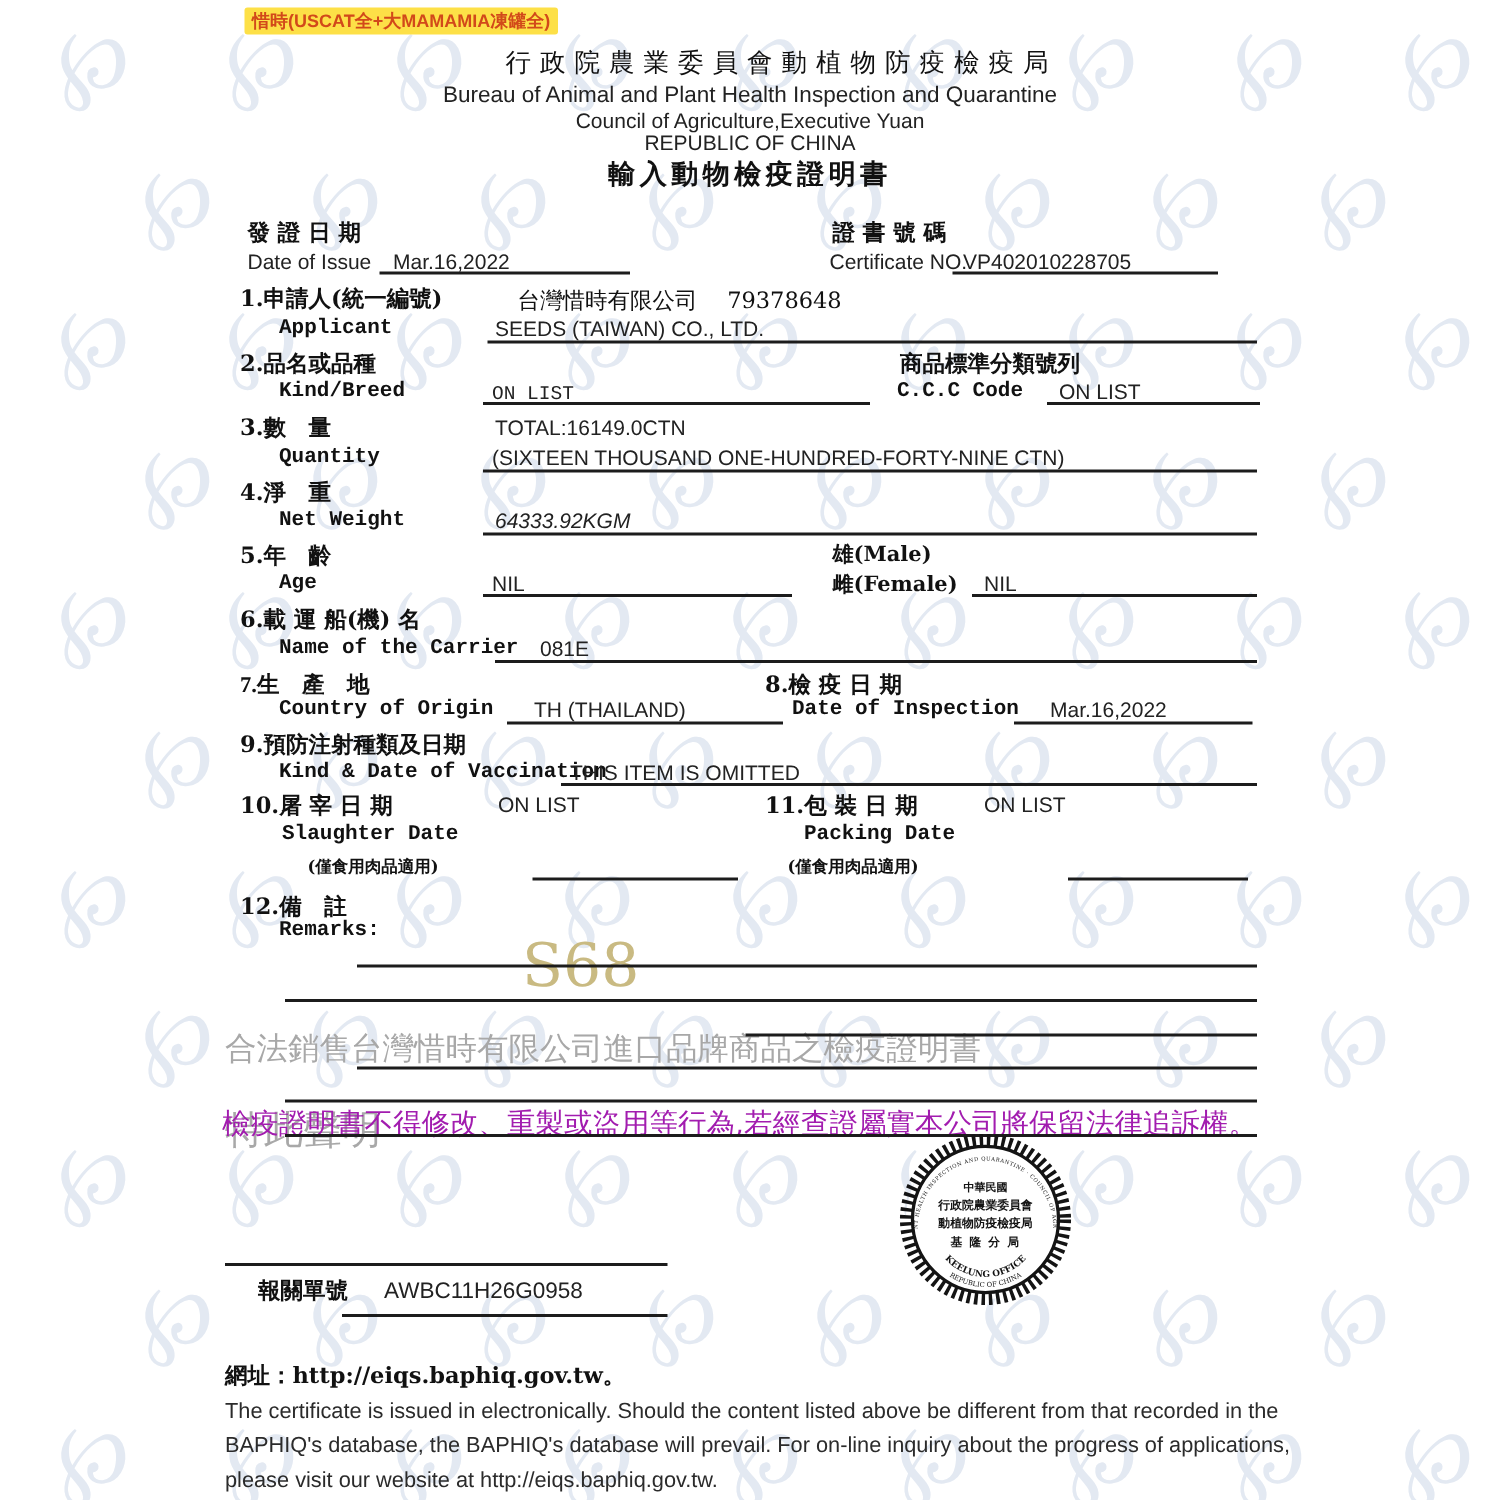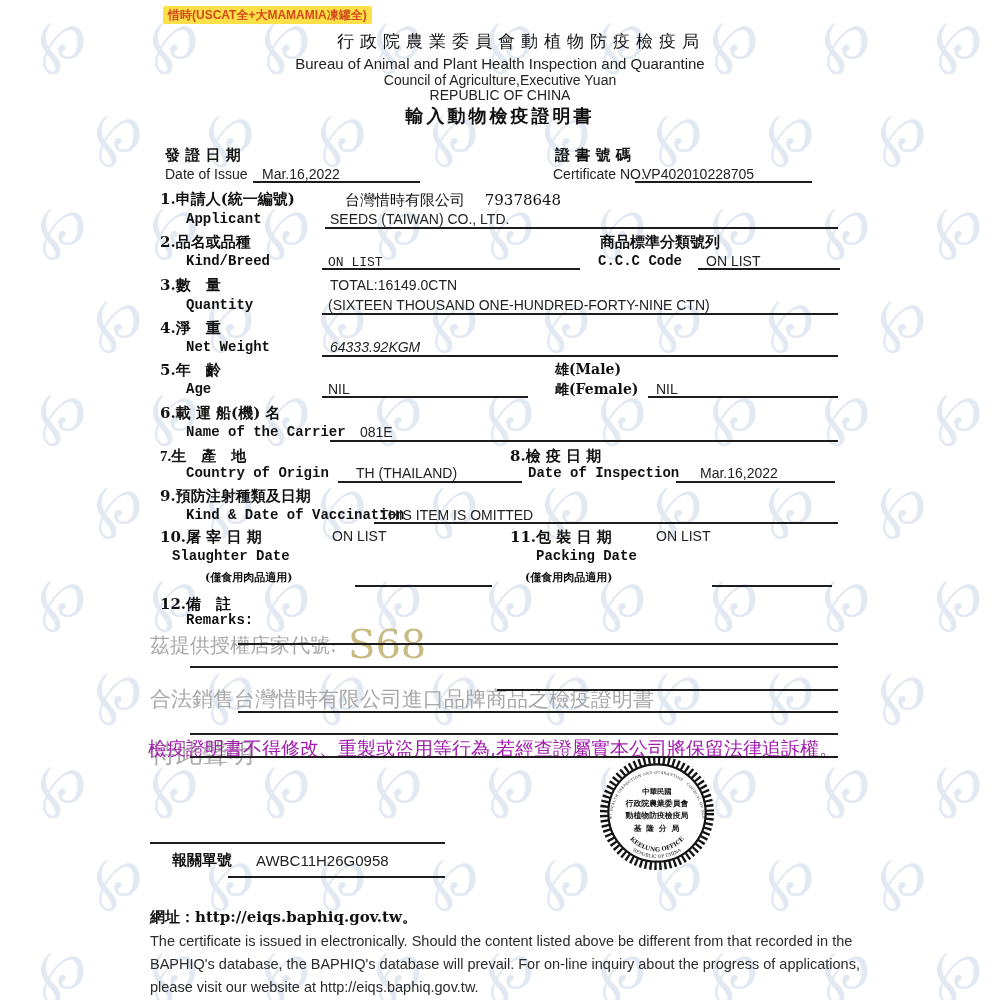--- a/index.html
+++ b/index.html
@@ -187,29 +187,28 @@
     <div class="t val" style="left:700px;top:465px;">Mar.16,2022</div>
 
     <div class="t zh" style="left:160px;top:487px;">9.預防注射種類及日期</div>
     <div class="t enl" style="left:186px;top:507px;">Kind &amp; Date of Vaccination</div>
     <div class="t val" style="left:380px;top:507px;">THIS ITEM IS OMITTED</div>
 
     <div class="t zh" style="left:160px;top:528px;">10.屠 宰 日 期</div>
     <div class="t val" style="left:332px;top:528px;">ON LIST</div>
     <div class="t zh" style="left:510px;top:528px;">11.包 裝 日 期</div>
     <div class="t val" style="left:656px;top:528px;">ON LIST</div>
-    <div class="t enl" style="left:172px;top:548px;">Slaughter Date</div>
+    <div class="t enl" style="left:188px;top:548px;">Slaughter Date</div>
     <div class="t enl" style="left:536px;top:548px;">Packing Date</div>
     <div class="t zh" style="left:205px;top:570px;font-size:11px;">(僅食用肉品適用)</div>
     <div class="t zh" style="left:525px;top:570px;font-size:11px;">(僅食用肉品適用)</div>
 
     <div class="t zh" style="left:160px;top:595px;">12.備　註</div>
     <div class="t enl" style="left:186px;top:612px;">Remarks:</div>
 
-    <div class="t gray" style="left:150px;top:632px;font-size:20px;">茲提供授權店家代號:</div>
     <div class="t code68" style="left:348px;top:621px;">S68</div>
     <div class="t gray" style="left:150px;top:685px;font-size:21px;">合法銷售台灣惜時有限公司進口品牌商品之檢疫證明書</div>
     <div class="t gray" style="left:150px;top:704px;font-size:26px;margin-top:32px;">特此聲明</div>
     <div class="t gray" style="left:148px;top:736px;font-size:19px;color:#a21caf;">檢疫證明書不得修改、重製或盜用等行為,若經查證屬實本公司將保留法律追訴權。</div>
 
     <div class="t zh" style="left:172px;top:851px;">報關單號</div>
     <div class="t val" style="left:256px;top:852px;font-size:15px;">AWBC11H26G0958</div>
 
     <div class="t decl-zh" style="left:150px;top:906px;">網址：http://eiqs.baphiq.gov.tw。</div>
     <div class="t decl-en" style="left:150px;top:930px;width:712px;">The certificate is issued in electronically. Should the content listed above be different from that recorded in the BAPHIQ's database, the BAPHIQ's database will prevail. For on-line inquiry about the progress of applications, please visit our website at http://eiqs.baphiq.gov.tw.</div>

